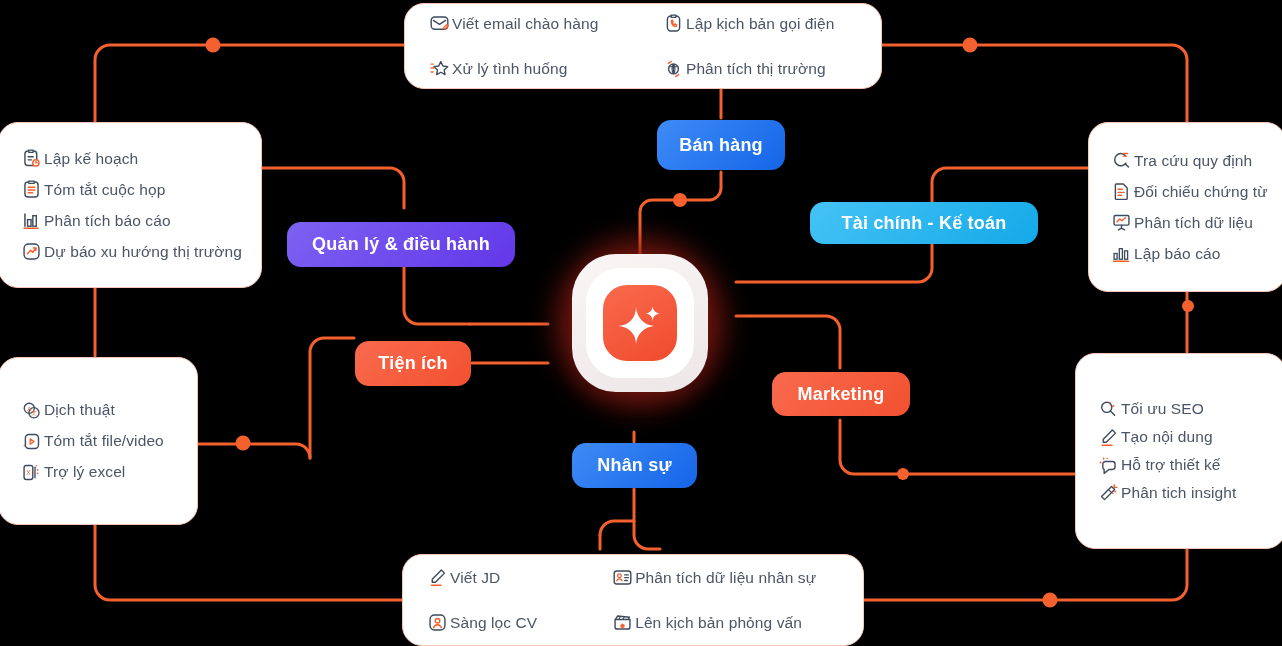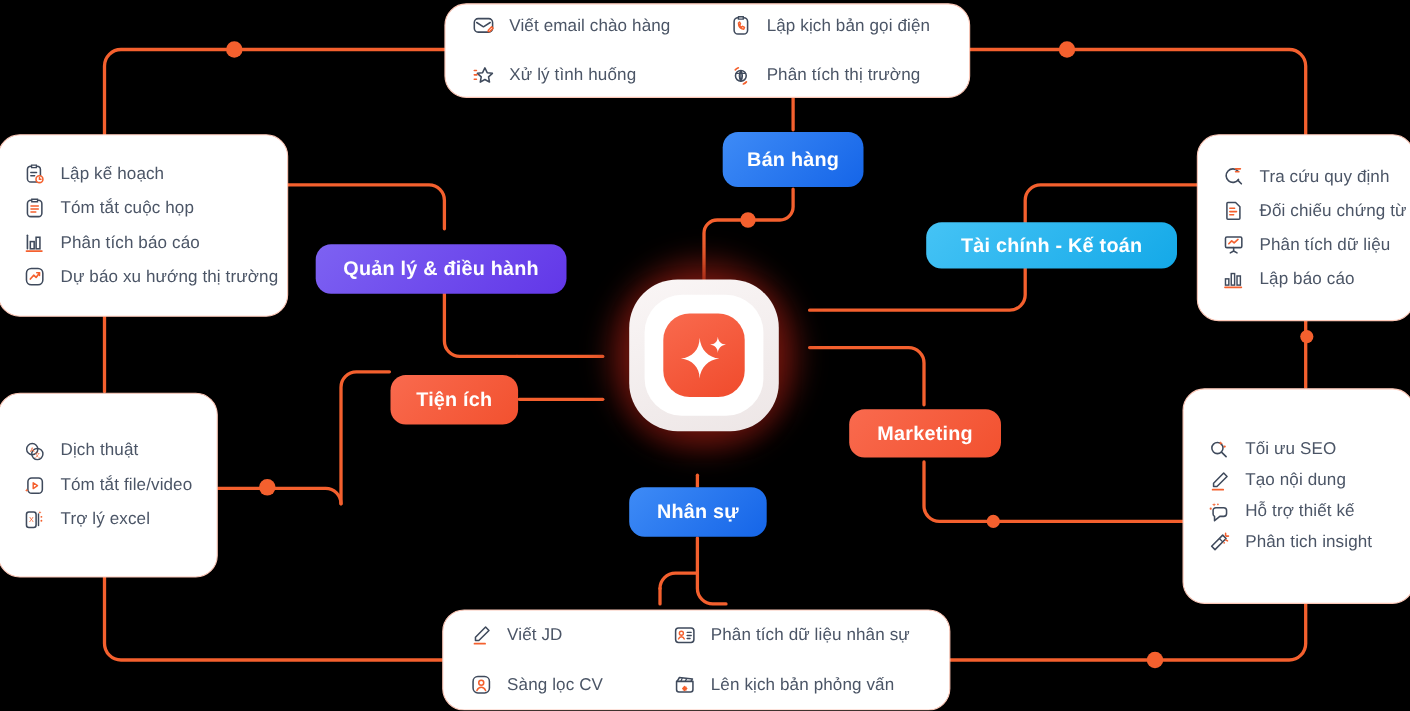--- a/index.html
+++ b/index.html
@@ -38,21 +38,21 @@
     column-gap:42px;
     row-gap:14px;
     align-content:center;
     height:100%;
     padding:14px 24px;
     box-sizing:border-box;
   }
   .row{
     display:flex;
     align-items:center;
-    gap:13px;
+    gap:2px;
     padding:5px 0;
   }
   .row .txt{
     font-size:15.5px;
     color:#4B5566;
     letter-spacing:.1px;
     white-space:nowrap;
     line-height:1.25;
   }
   .ic{
@@ -70,21 +70,21 @@
     border-radius:14px;
     color:#fff;
     font-weight:bold;
     font-size:18px;
     letter-spacing:.2px;
     white-space:nowrap;
     z-index:7;
     box-sizing:border-box;
   }
   .pill.blue{background:linear-gradient(135deg,#3E8BF6 0%,#1565E8 100%);}
-  .pill.cyan{background:linear-gradient(135deg,#45C3F5 0%,#14A9E8 100%);margin-left:32px;}
+  .pill.cyan{background:linear-gradient(135deg,#45C3F5 0%,#14A9E8 100%);}
   .pill.purple{background:linear-gradient(135deg,#7D62F2 0%,#6237E8 100%);}
   .pill.orange{background:linear-gradient(135deg,#F96A4E 0%,#F2512F 100%);}
 
   
   #logo-wrap{
     position:absolute;
     left:528px;top:212px;
     width:224px;height:222px;
     z-index:8;
   }

